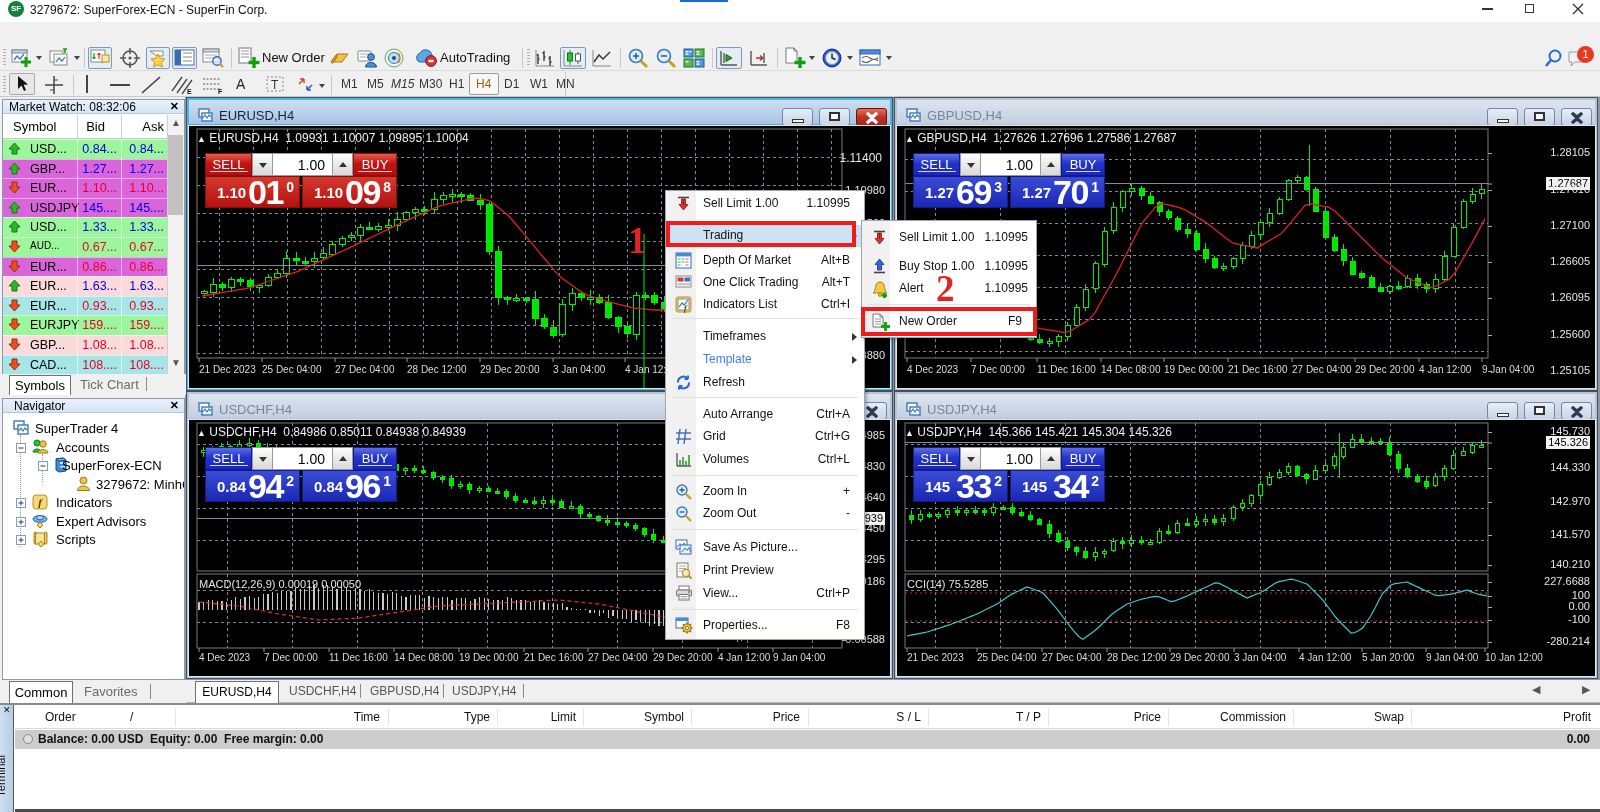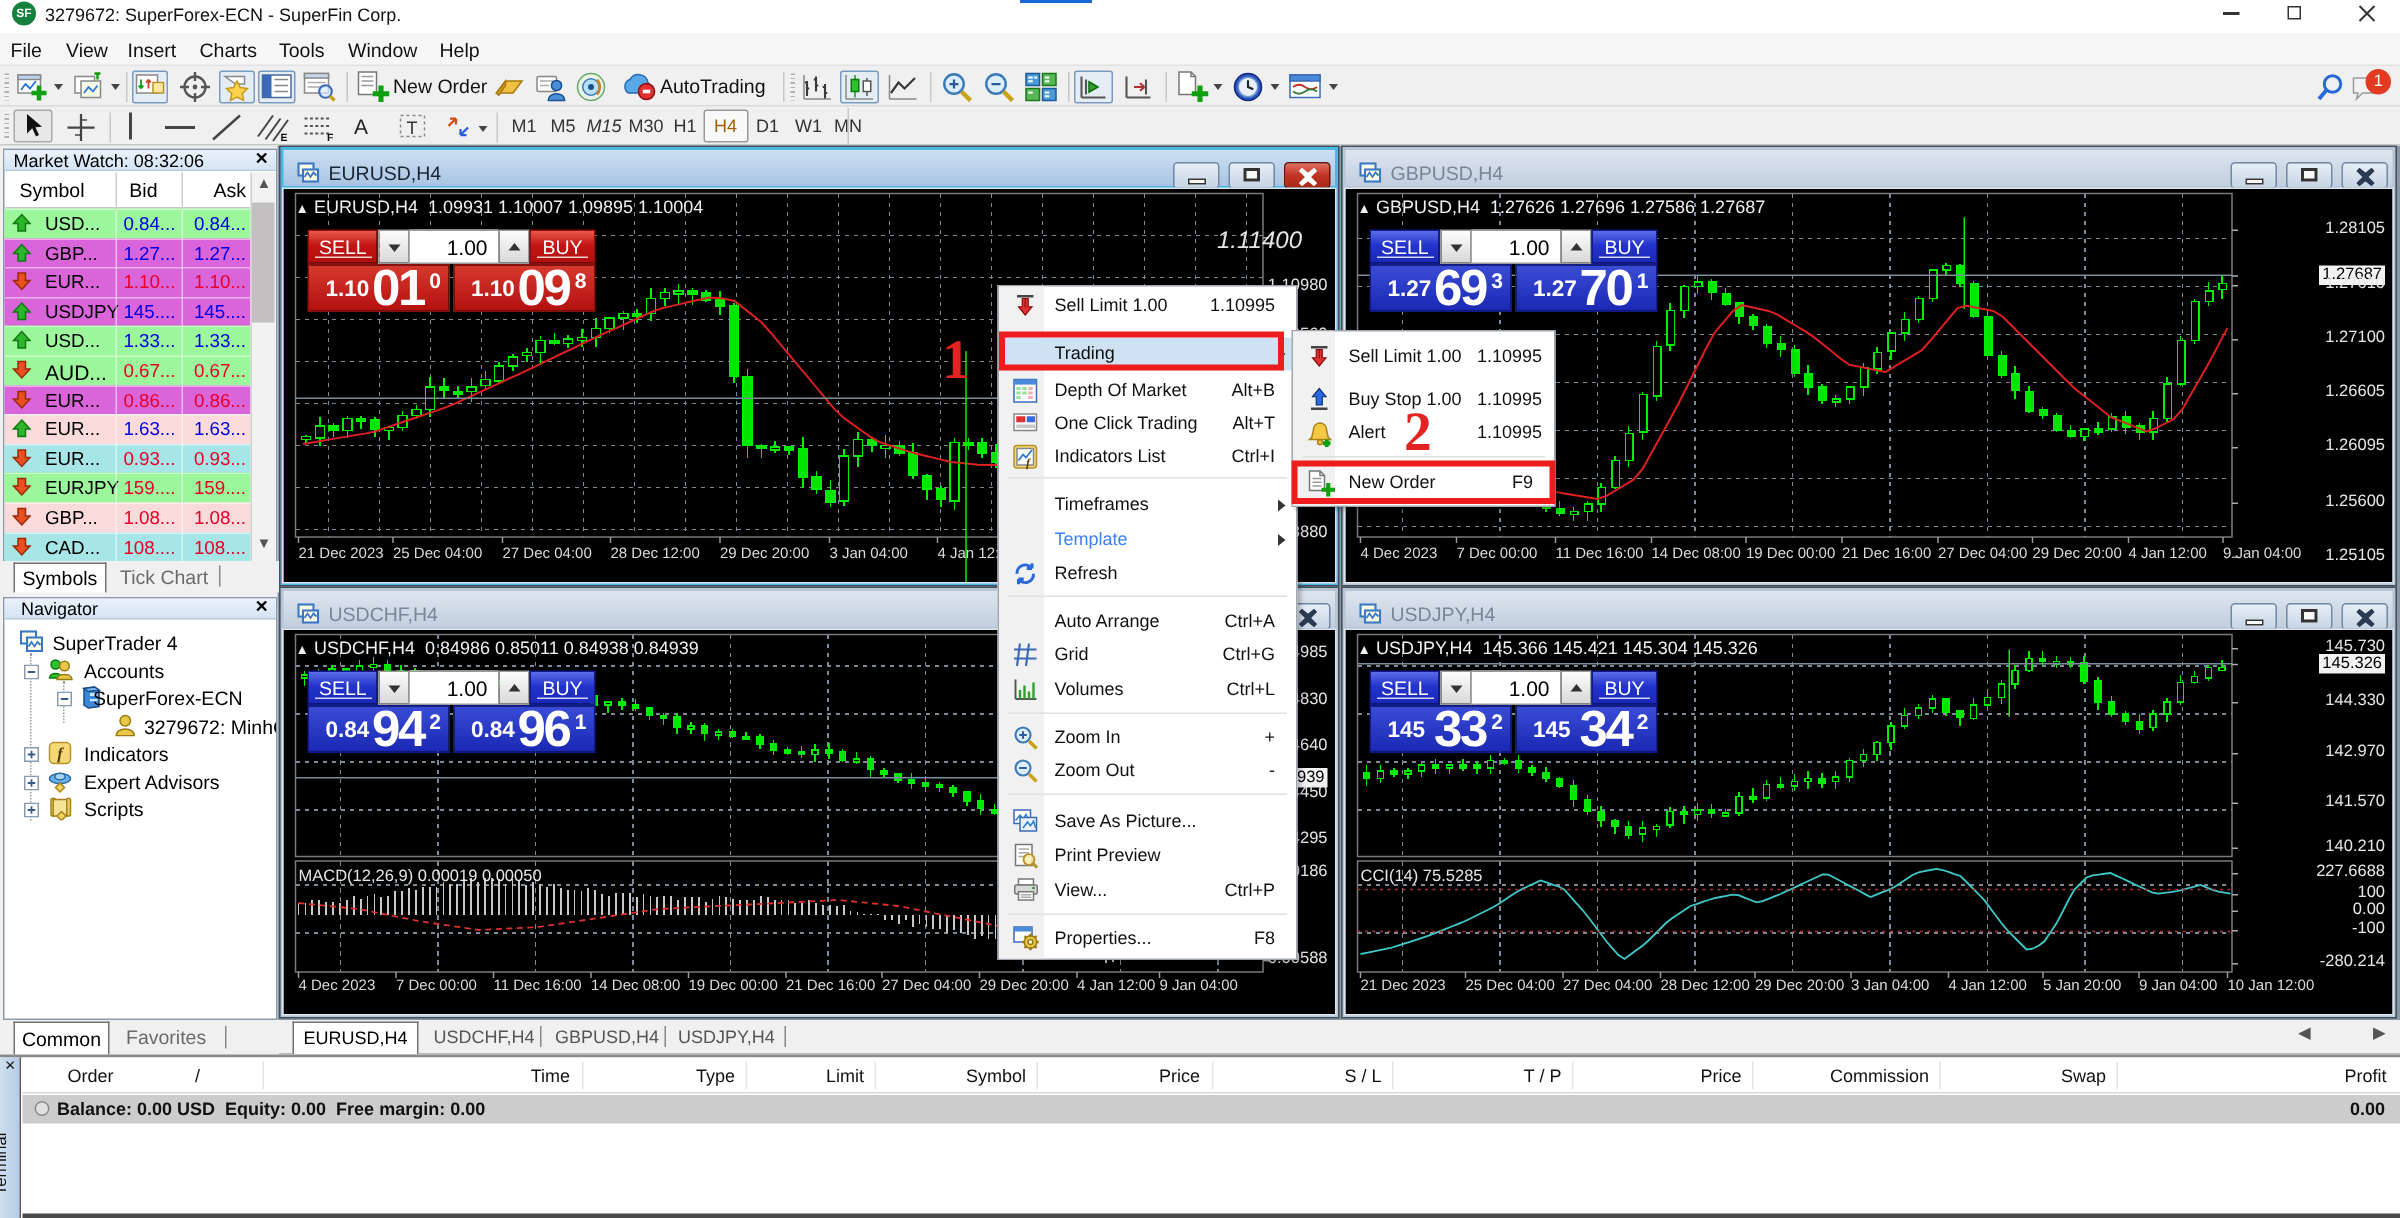--- a/index.html
+++ b/index.html
@@ -9,29 +9,20 @@
 <div style="position:absolute;left:185px;top:97px;width:1415px;height:583px;background:#8a97a5;"></div>
 <div style="position:absolute;left:0;top:0;width:1600px;height:22px;background:#fff;">
       <div style="position:absolute;left:8px;top:1px;width:16px;height:16px;border-radius:50%;background:#15803d;color:#fff;font-size:8px;font-weight:bold;text-align:center;line-height:16px;">SF</div>
       <span style="position:absolute;left:30px;top:3px;font-size:12px;color:#111;">3279672: SuperForex-ECN - SuperFin Corp.</span>
       <div style="position:absolute;left:680px;top:0;width:48px;height:2px;background:#1868d8;"></div>
       <div style="position:absolute;left:1482px;top:8px;width:11px;height:1.5px;background:#333;"></div>
       <div style="position:absolute;left:1525px;top:4px;width:9px;height:9px;border:1.5px solid #333;"></div>
       <svg width="12" height="12" viewBox="0 0 12 12" style="position:absolute;left:1572px;top:3px;">
         <path d="M1 1 L11 11 M11 1 L1 11" stroke="#333" stroke-width="1.4"></path>
       </svg>
-    </div>
-    <div style="position:absolute;left:0;top:22px;width:1600px;height:22px;background:#f6f6f6;border-bottom:1px solid #e2e2e2;">
-      <span style="position:absolute;left:7px;top:4px;font-size:13px;color:#111;">File</span>
-      <span style="position:absolute;left:44px;top:4px;font-size:13px;color:#111;">View</span>
-      <span style="position:absolute;left:85px;top:4px;font-size:13px;color:#111;">Insert</span>
-      <span style="position:absolute;left:133px;top:4px;font-size:13px;color:#111;">Charts</span>
-      <span style="position:absolute;left:186px;top:4px;font-size:13px;color:#111;">Tools</span>
-      <span style="position:absolute;left:232px;top:4px;font-size:13px;color:#111;">Window</span>
-      <span style="position:absolute;left:293px;top:4px;font-size:13px;color:#111;">Help</span>
     </div>
     <div style="position:absolute;left:0;top:45px;width:1600px;height:26px;background:#f0f0f0;border-bottom:1px solid #dadada;">
       <div style="position:absolute;left:3px;top:4px;width:3px;height:18px;background-image:repeating-linear-gradient(#b0b0b0 0 1px,transparent 1px 3px);"></div>
       <svg width="22" height="20" viewBox="0 0 22 20" style="position:absolute;left:11px;top:3px">
         <rect x="1" y="2" width="15" height="12" fill="#fff" stroke="#888"></rect>
         <rect x="1" y="2" width="15" height="3" fill="#b8d4f0" stroke="#888"></rect>
         <path d="M3 12 L6 8 L9 11 L13 6" stroke="#2a7ad4" fill="none" stroke-width="1.3"></path>
         <g stroke="#0fa00f" stroke-width="3">
           <line x1="15" y1="9" x2="15" y2="19"></line>
           <line x1="10" y1="14" x2="20" y2="14"></line>
@@ -306,21 +297,21 @@
           <path d="M6.5 1 L12 7 L9 7 L9 12 L4 12 L4 7 L1 7 Z" fill="#2db52d" stroke="#0f7a0f" stroke-width="1"></path>
         </svg>
         <span style="position:absolute;left:27px;top:3px;font-size:12.5px;color:#000;">USD...</span>
         <span style="position:absolute;left:74px;top:3px;width:40px;text-align:right;font-size:12.5px;color:#0000e0;">1.33...</span>
         <span style="position:absolute;left:118px;top:3px;width:43px;text-align:right;font-size:12.5px;color:#0000e0;">1.33...</span>
       </div>
       <div style="position:absolute;left:0;top:137.0px;width:164px;height:20px;background:#9cf79c;box-shadow:inset 0 1px 0 rgba(255,255,255,0.5);">
         <svg width="13" height="13" viewBox="0 0 13 13" style="position:absolute;left:5px;top:3px">
           <path d="M6.5 12 L12 6 L9 6 L9 1 L4 1 L4 6 L1 6 Z" fill="#e85020" stroke="#9a2a08" stroke-width="1"></path>
         </svg>
-        <span style="position:absolute;left:27px;top:3px;font-size:14px;color:#000;">AUD...</span>
+        <span style="position:absolute;left:27px;top:3px;font-size:10px;color:#000;">AUD...</span>
         <span style="position:absolute;left:74px;top:3px;width:40px;text-align:right;font-size:12.5px;color:#e8002a;">0.67...</span>
         <span style="position:absolute;left:118px;top:3px;width:43px;text-align:right;font-size:12.5px;color:#e8002a;">0.67...</span>
       </div>
       <div style="position:absolute;left:0;top:156.6px;width:164px;height:20px;background:#da64da;box-shadow:inset 0 1px 0 rgba(255,255,255,0.5);">
         <svg width="13" height="13" viewBox="0 0 13 13" style="position:absolute;left:5px;top:3px">
           <path d="M6.5 12 L12 6 L9 6 L9 1 L4 1 L4 6 L1 6 Z" fill="#e85020" stroke="#9a2a08" stroke-width="1"></path>
         </svg>
         <span style="position:absolute;left:27px;top:3px;font-size:12.5px;color:#000;">EUR...</span>
         <span style="position:absolute;left:74px;top:3px;width:40px;text-align:right;font-size:12.5px;color:#e8002a;">0.86...</span>
         <span style="position:absolute;left:118px;top:3px;width:43px;text-align:right;font-size:12.5px;color:#e8002a;">0.86...</span>
@@ -666,21 +657,21 @@
           <line x1="645" y1="232" x2="645" y2="236" stroke="#999" stroke-width="1"></line>
           <line x1="653" y1="32.5" x2="657" y2="32.5" stroke="#aaa" stroke-width="1"></line>
           <line x1="653" y1="65.5" x2="657" y2="65.5" stroke="#aaa" stroke-width="1"></line>
           <line x1="653" y1="98.5" x2="657" y2="98.5" stroke="#aaa" stroke-width="1"></line>
           <line x1="653" y1="128.5" x2="657" y2="128.5" stroke="#aaa" stroke-width="1"></line>
           <line x1="653" y1="140.0" x2="657" y2="140.0" stroke="#aaa" stroke-width="1"></line>
           <line x1="653" y1="164.5" x2="657" y2="164.5" stroke="#aaa" stroke-width="1"></line>
           <line x1="653" y1="197.5" x2="657" y2="197.5" stroke="#aaa" stroke-width="1"></line>
           <line x1="653" y1="230.5" x2="657" y2="230.5" stroke="#aaa" stroke-width="1"></line>
         </svg>
-        <div style="position:absolute;right:22px;top:25px;color:#e6e6e6;font-size:16px;font-style:italic;">1.11400</div>
+        <div style="position:absolute;right:8px;top:25px;color:#e6e6e6;font-size:12px;">1.11400</div>
         <div style="position:absolute;right:5px;top:58px;color:#e6e6e6;font-size:11px;">1.10980</div>
         <div style="position:absolute;right:5px;top:91px;color:#e6e6e6;font-size:11px;">1.10560</div>
         <div style="position:absolute;right:5px;top:121px;color:#e6e6e6;font-size:11px;">1.10140</div>
         <div style="position:absolute;right:5px;top:132.5px;background:#f2f2f2;color:#000;font-size:11px;padding:0 2px;">1.10004</div>
         <div style="position:absolute;right:5px;top:157px;color:#e6e6e6;font-size:11px;">1.09720</div>
         <div style="position:absolute;right:5px;top:190px;color:#e6e6e6;font-size:11px;">1.09300</div>
         <div style="position:absolute;right:5px;top:223px;color:#e6e6e6;font-size:11px;">1.08880</div>
         <div style="position:absolute;left:10px;top:238px;color:#dcdcdc;font-size:10px;white-space:nowrap;">21 Dec 2023</div>
         <div style="position:absolute;left:73px;top:238px;color:#dcdcdc;font-size:10px;white-space:nowrap;">25 Dec 04:00</div>
         <div style="position:absolute;left:146px;top:238px;color:#dcdcdc;font-size:10px;white-space:nowrap;">27 Dec 04:00</div>

